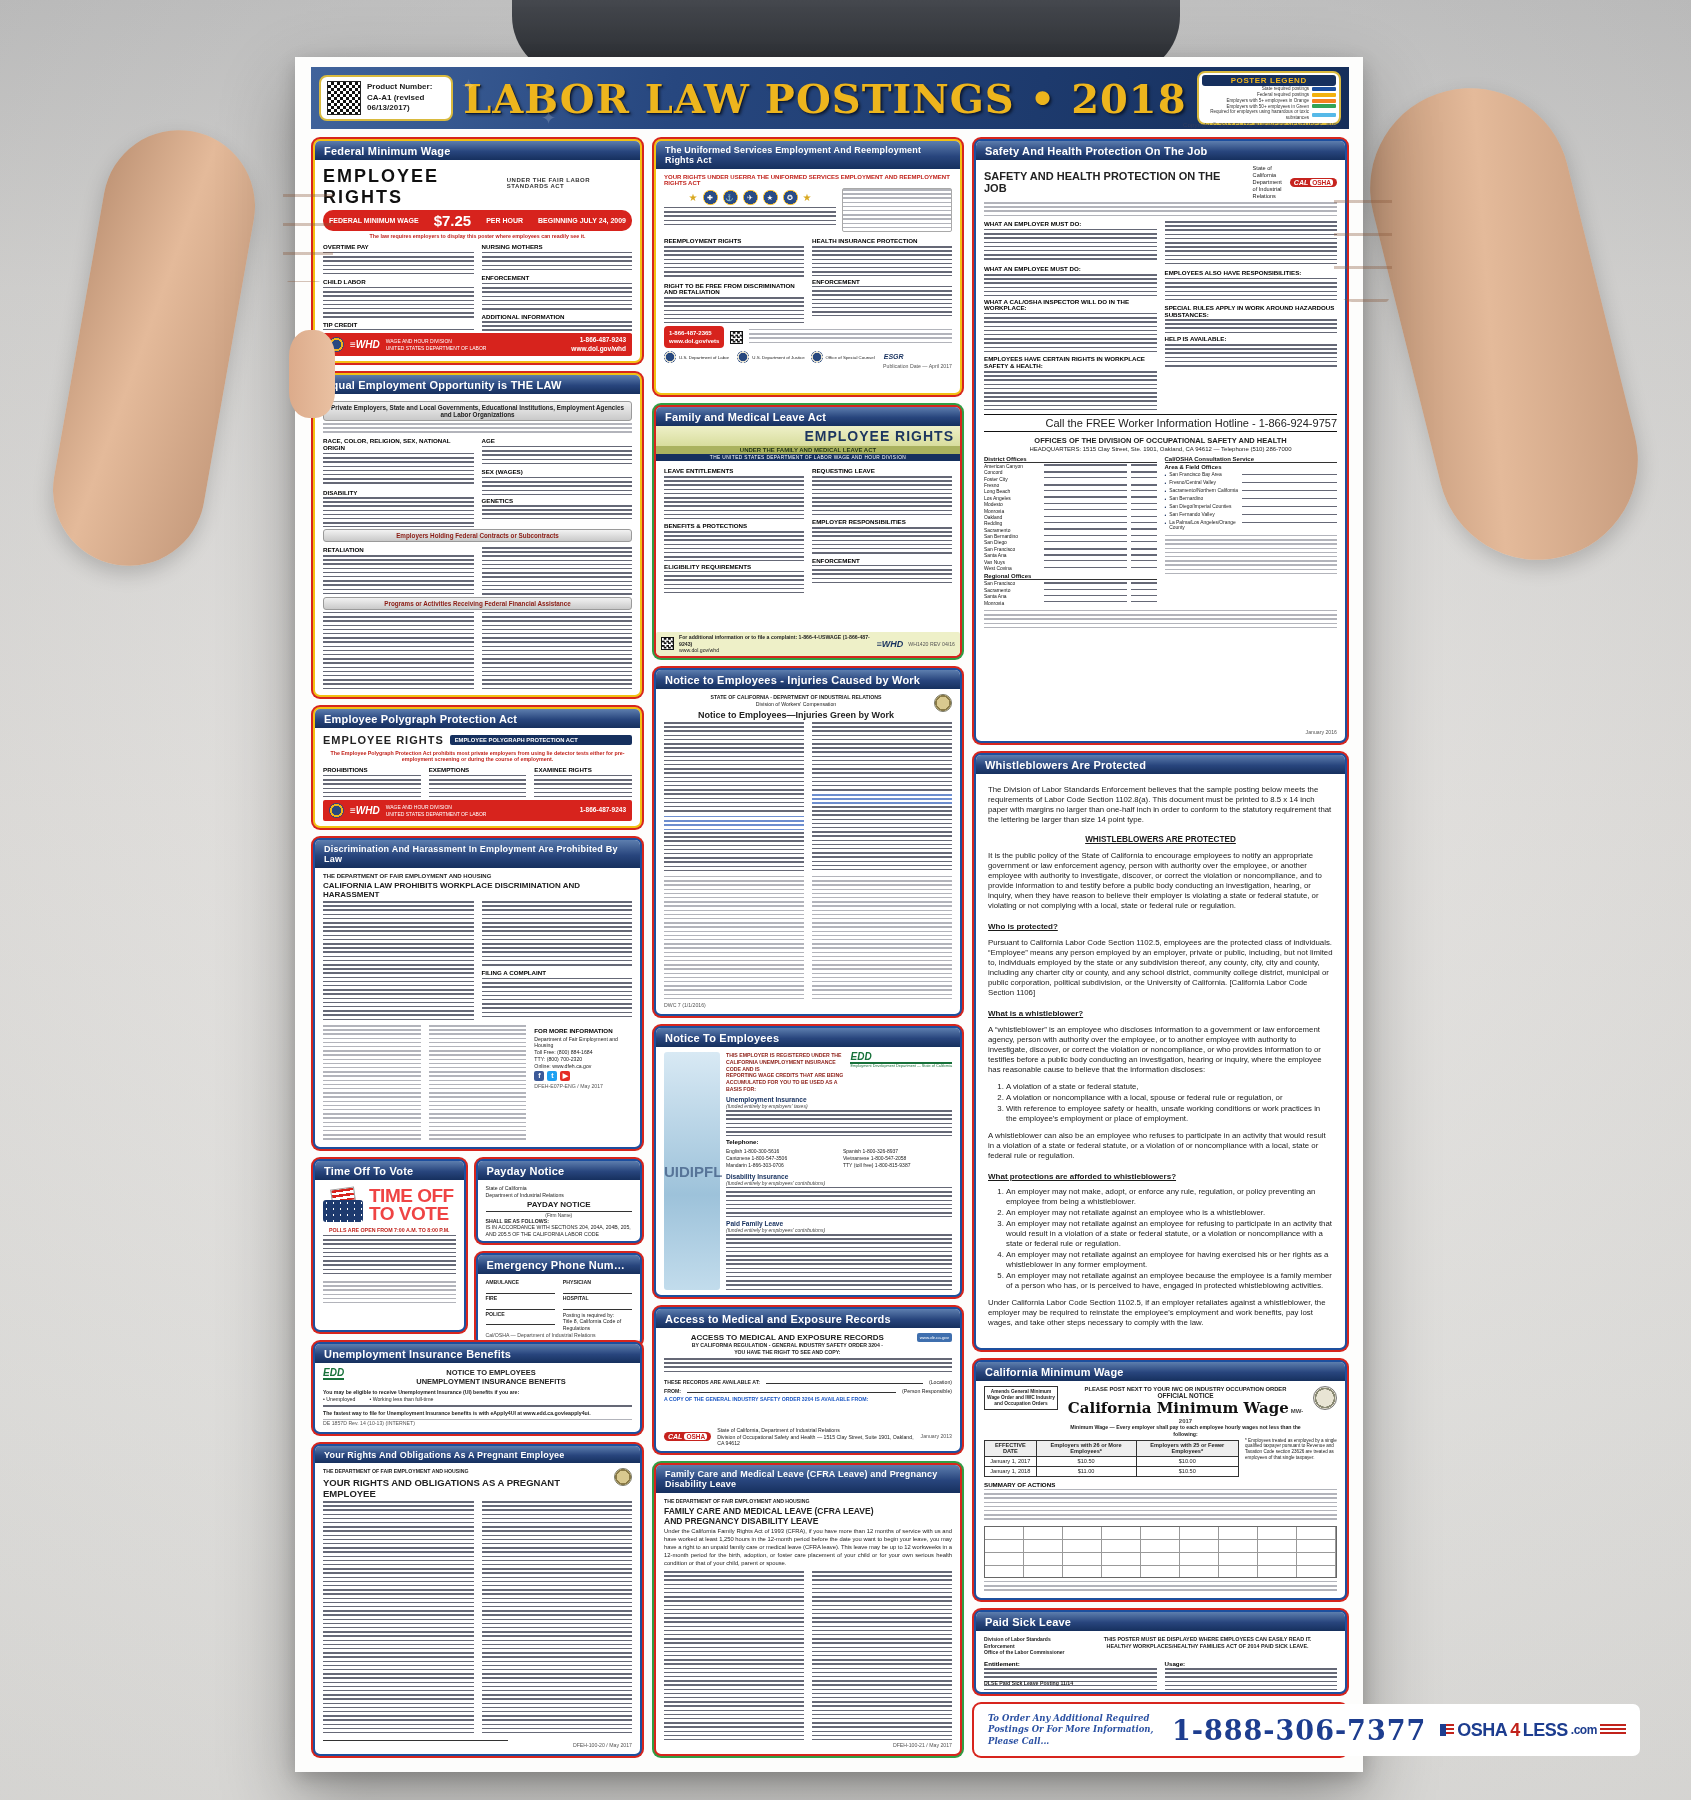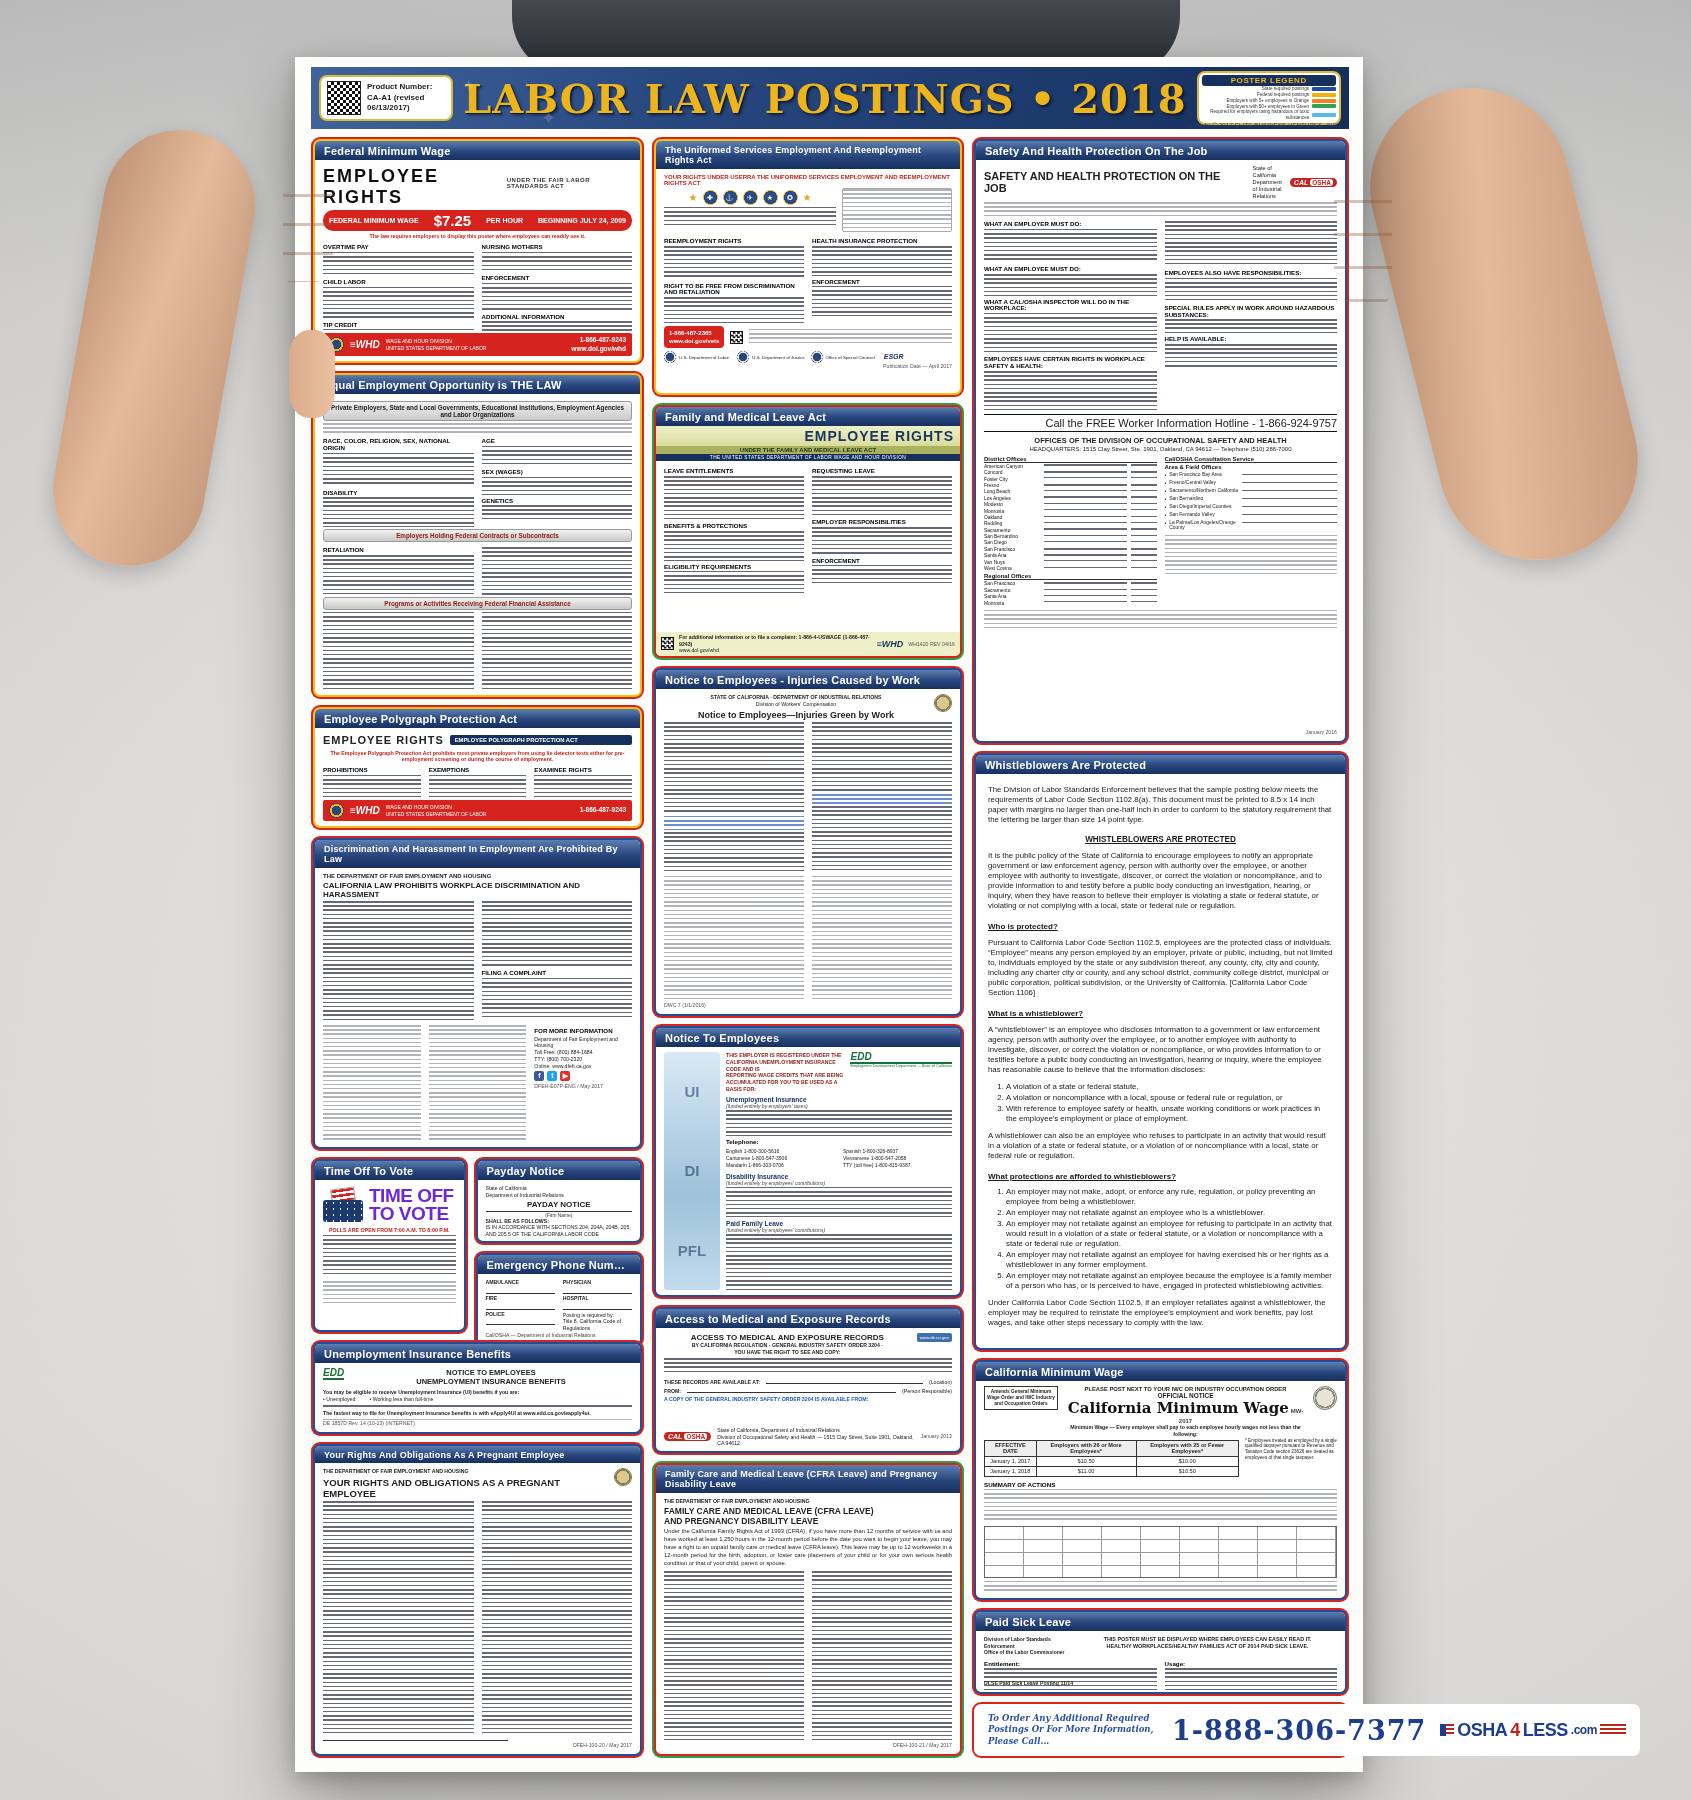--- a/index.html
+++ b/index.html
@@ -105,32 +105,32 @@
 .brow .b{font-size:4.9px;width:70px;flex:none;line-height:1.15}
 .bullet{color:#16305e;font-size:5px}
 
 .wb{font-size:7.8px;line-height:1.28;color:#1a1a1a;padding:7px 12px}
 .wb p{margin:4px 0}
 .wb .hl{text-align:center;font-weight:bold;text-decoration:underline;margin:6px 0 2px;font-size:8.2px}
 .wb .q{font-weight:bold;text-decoration:underline;margin:7px 0 2px;font-size:8px}
 .wb ol{margin:2px 0 2px 18px}
 .wb li{margin:1px 0}
 
-.edd-strip{width:56px;flex:none;background:linear-gradient(180deg,#d8e9f4,#9dc2da 60%,#c2dcec);border-radius:3px;display:flex;flex-direction:column;justify-content:space-around;align-items:center;color:rgba(22,48,94,.55);font-weight:bold;font-size:15px}
+.edd-strip{width:56px;flex:none;background:linear-gradient(180deg,#d8e9f4,#9dc2da 60%,#c2dcec);border-radius:3px;display:flex;flex-direction:row;justify-content:space-around;align-items:center;color:rgba(22,48,94,.55);font-weight:bold;font-size:15px}
 .edd-logo{font-weight:bold;font-style:italic;color:#17713a;font-size:10px;line-height:1;border-bottom:2px solid #17713a;flex:none}
 .edd-sub{font-size:3.8px;color:#17713a;line-height:1.2}
 .prog-t{font-weight:bold;color:#16305e;font-size:6.6px;margin-top:3px}
 .prog-f{font-style:italic;font-size:5px;color:#444;margin-bottom:1px}
 .ph-grid{display:grid;grid-template-columns:1fr 1fr;gap:1px 8px;font-size:5px;margin:2px 0}
 
 .vote-wrap{display:flex;align-items:center;gap:6px;margin:2px 0}
 .ballot{width:40px;height:34px;position:relative;flex:none}
 .ballot .box{position:absolute;left:0;bottom:0;width:40px;height:22px;background:#1d3a6e;border-radius:3px;background-image:radial-gradient(#fff 0.8px,transparent 1px);background-size:7px 6px}
 .ballot .card{position:absolute;left:8px;top:0;width:24px;height:14px;background:repeating-linear-gradient(180deg,#d7231d 0 2.5px,#fff 2.5px 5px);border:1px solid #999;transform:rotate(-8deg)}
-.vote-big{font-weight:bold;color:#6d28d9;font-size:19px;line-height:.95;letter-spacing:-.5px}
+.vote-big{font-weight:bold;color:#ef4444;font-size:19px;line-height:.95;letter-spacing:-.5px}
 
 .rule{border-bottom:1px solid #333;height:7px;margin:1px 0}
 .lbl{font-size:4.8px;color:#333;text-align:center}
 .form-h{font-weight:bold;font-size:8px;text-align:center;margin:1px 0}
 
 .dirgov{background:#3f6fae;color:#fff;font-size:4.4px;padding:2px 3px;border-radius:2px;flex:none}
 
 .mw-top{display:flex;gap:6px;align-items:flex-start}
 .amends{border:1px solid #333;font-size:4.8px;font-weight:bold;text-align:center;padding:2px;width:74px;flex:none;line-height:1.25}
 .mw-c{flex:1;text-align:center}

